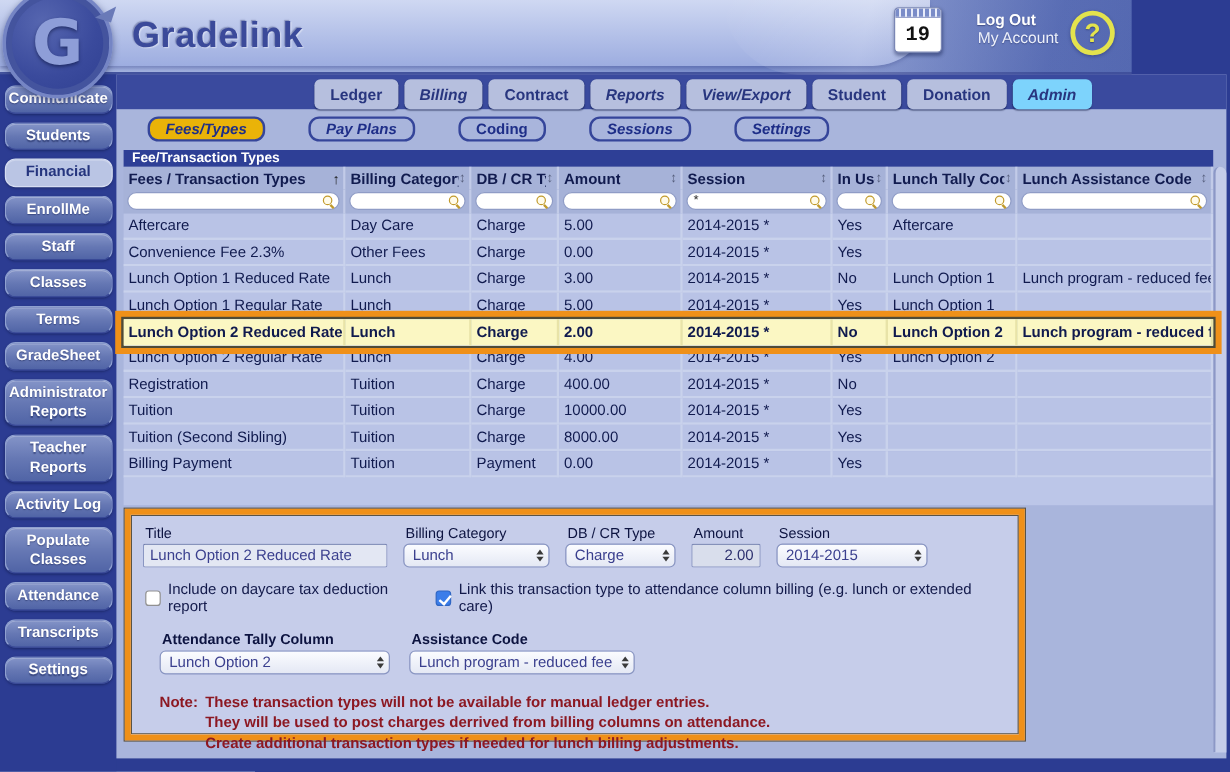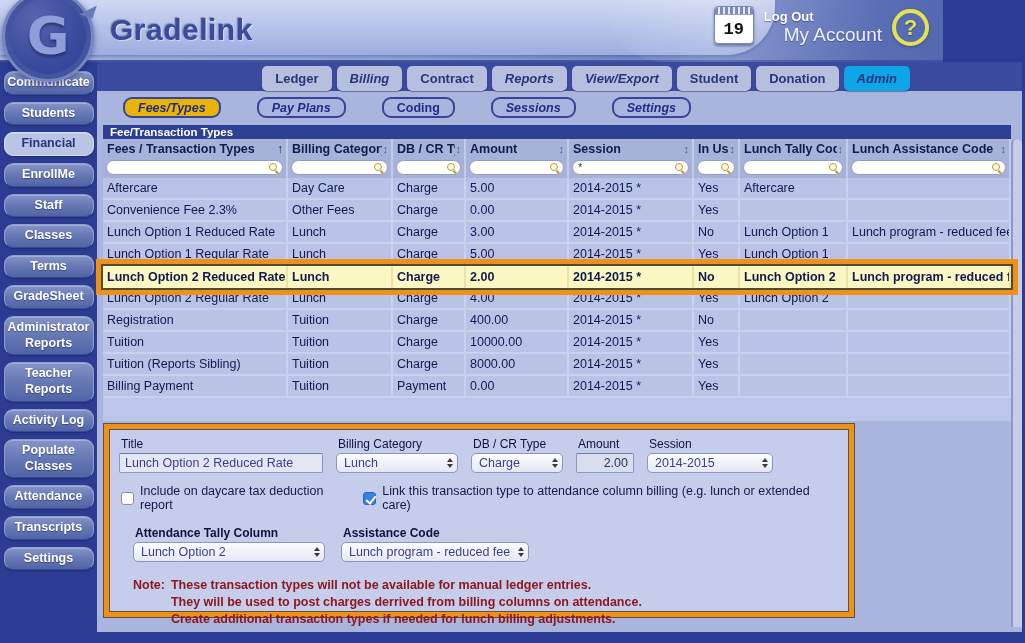--- a/index.html
+++ b/index.html
@@ -29,23 +29,23 @@
     border-left:14px solid transparent; border-bottom:14px solid #6a7ab8; transform:rotate(18deg); }
   .brand { position:absolute; left:110px; top:13px; font-size:30px; font-weight:bold;
     color:#3b4a9a; letter-spacing:.5px;
     text-shadow:1px 1px 1px rgba(255,255,255,.45), -1px -1px 1px rgba(25,35,90,.35); }
   .header-right { position:absolute; right:14px; top:6px; display:flex; align-items:flex-start; gap:10px; }
   .calendar { width:40px; height:38px; background:#fff; border-radius:4px;
     border:1px solid #7a86b4; box-shadow:0 2px 3px rgba(20,30,80,.45); overflow:hidden; }
   .cal-top { height:8px; background:repeating-linear-gradient(90deg,#7a8cc8 0 3px,#e8ecfa 3px 5px); border-bottom:1px solid #9aa4cc; }
   .cal-num { height:29px; display:flex; align-items:center; justify-content:center;
     font-size:17px; font-weight:bold; color:#111;font-family:Liberation Mono, monospace; }
-  .account-block { display:flex; flex-direction:column; padding-top:3px; min-width:78px; }
+  .account-block { display:flex; flex-direction:column; align-items:center; padding-top:3px; min-width:78px; }
   .logout { font-size:13px; font-weight:bold; color:#fff; text-shadow:0 1px 1px rgba(20,30,80,.5); cursor:pointer; }
-  .myaccount { font-size:19px; color:#eef1fb; text-shadow:0 1px 1px rgba(20,30,80,.4); cursor:pointer;margin-left:20px; }
+  .myaccount { font-size:13px; color:#eef1fb; text-shadow:0 1px 1px rgba(20,30,80,.4); cursor:pointer;margin-left:20px; }
   .help-badge { width:37px; height:37px; border-radius:50%; border:4px solid #e3e34d; margin-top:3px;
     display:flex; align-items:center; justify-content:center;
     box-shadow:0 1px 3px rgba(20,30,80,.4); }
   .help-badge span { color:#e3e34d; font-size:22px; font-weight:bold; text-shadow:0 1px 1px rgba(20,30,80,.5); }
   
   .sidebar { position:absolute; left:0; top:62px; width:97px; height:581px;
     background:#2c3c92; padding-top:9px; z-index:5; }
   .side-btn { width:90px; min-height:23px; margin:0 auto 7px auto; padding:3px 3px;
     border-radius:9px; display:flex; align-items:center; justify-content:center; text-align:center;
     font-size:12.5px; font-weight:bold; color:#fff; line-height:1.25; cursor:pointer;
@@ -57,21 +57,21 @@
   .side-btn.active { background:#bac5e4; color:#25357e; text-shadow:none; border-color:#d6ddf2; }
   
   .content { position:absolute; left:97px; top:62px; width:925px; height:570px;
     background:#a9b5dc; z-index:10; }
   .tabbar { position:absolute; left:0; top:0; width:925px; height:29px; background:#3a4a9e;
     display:flex; align-items:flex-end; justify-content:flex-end; gap:5px; padding-right:112px; }
   .tab { height:25px; padding:0 13px; display:flex; align-items:center; border-radius:5px;
     background:#b6bfde; color:#28367f; font-size:13px; font-weight:bold; cursor:pointer;
     box-shadow:0 1px 1px rgba(10,20,60,.4); }
   .tab.it { font-style:italic; }
-  .tab.active { background:#0ea5e9; }
+  .tab.active { background:#7dd3fc; }
   .subtabbar { position:absolute; left:0; top:29px; width:925px; height:33px;
     display:flex; align-items:center; gap:36px; padding-left:26px; }
   .subtab { height:21px; padding:0 13px; display:flex; align-items:center; border-radius:9px;
     border:2px solid #35459a; color:#1e2e88; font-size:12.5px; font-weight:bold; cursor:pointer; }
   .subtab.it { font-style:italic; }
   .subtab.active { background:#eab308; }
   .panel-title { position:absolute; left:6px; top:63px; width:908px; height:14px;
     background:#2e3f96; color:#fff; font-size:11.5px; font-weight:bold;
     line-height:14px; padding-left:7px; }
   
@@ -362,21 +362,21 @@
         <div class="td">Tuition</div>
         <div class="td">Tuition</div>
         <div class="td">Charge</div>
         <div class="td">10000.00</div>
         <div class="td">2014-2015 *</div>
         <div class="td">Yes</div>
         <div class="td"></div>
         <div class="td"></div>
       </div>
       <div class="tr cols">
-        <div class="td">Tuition (Reports Sibling)</div>
+        <div class="td">Tuition (Second Sibling)</div>
         <div class="td">Tuition</div>
         <div class="td">Charge</div>
         <div class="td">8000.00</div>
         <div class="td">2014-2015 *</div>
         <div class="td">Yes</div>
         <div class="td"></div>
         <div class="td"></div>
       </div>
       <div class="tr cols">
         <div class="td">Billing Payment</div>

